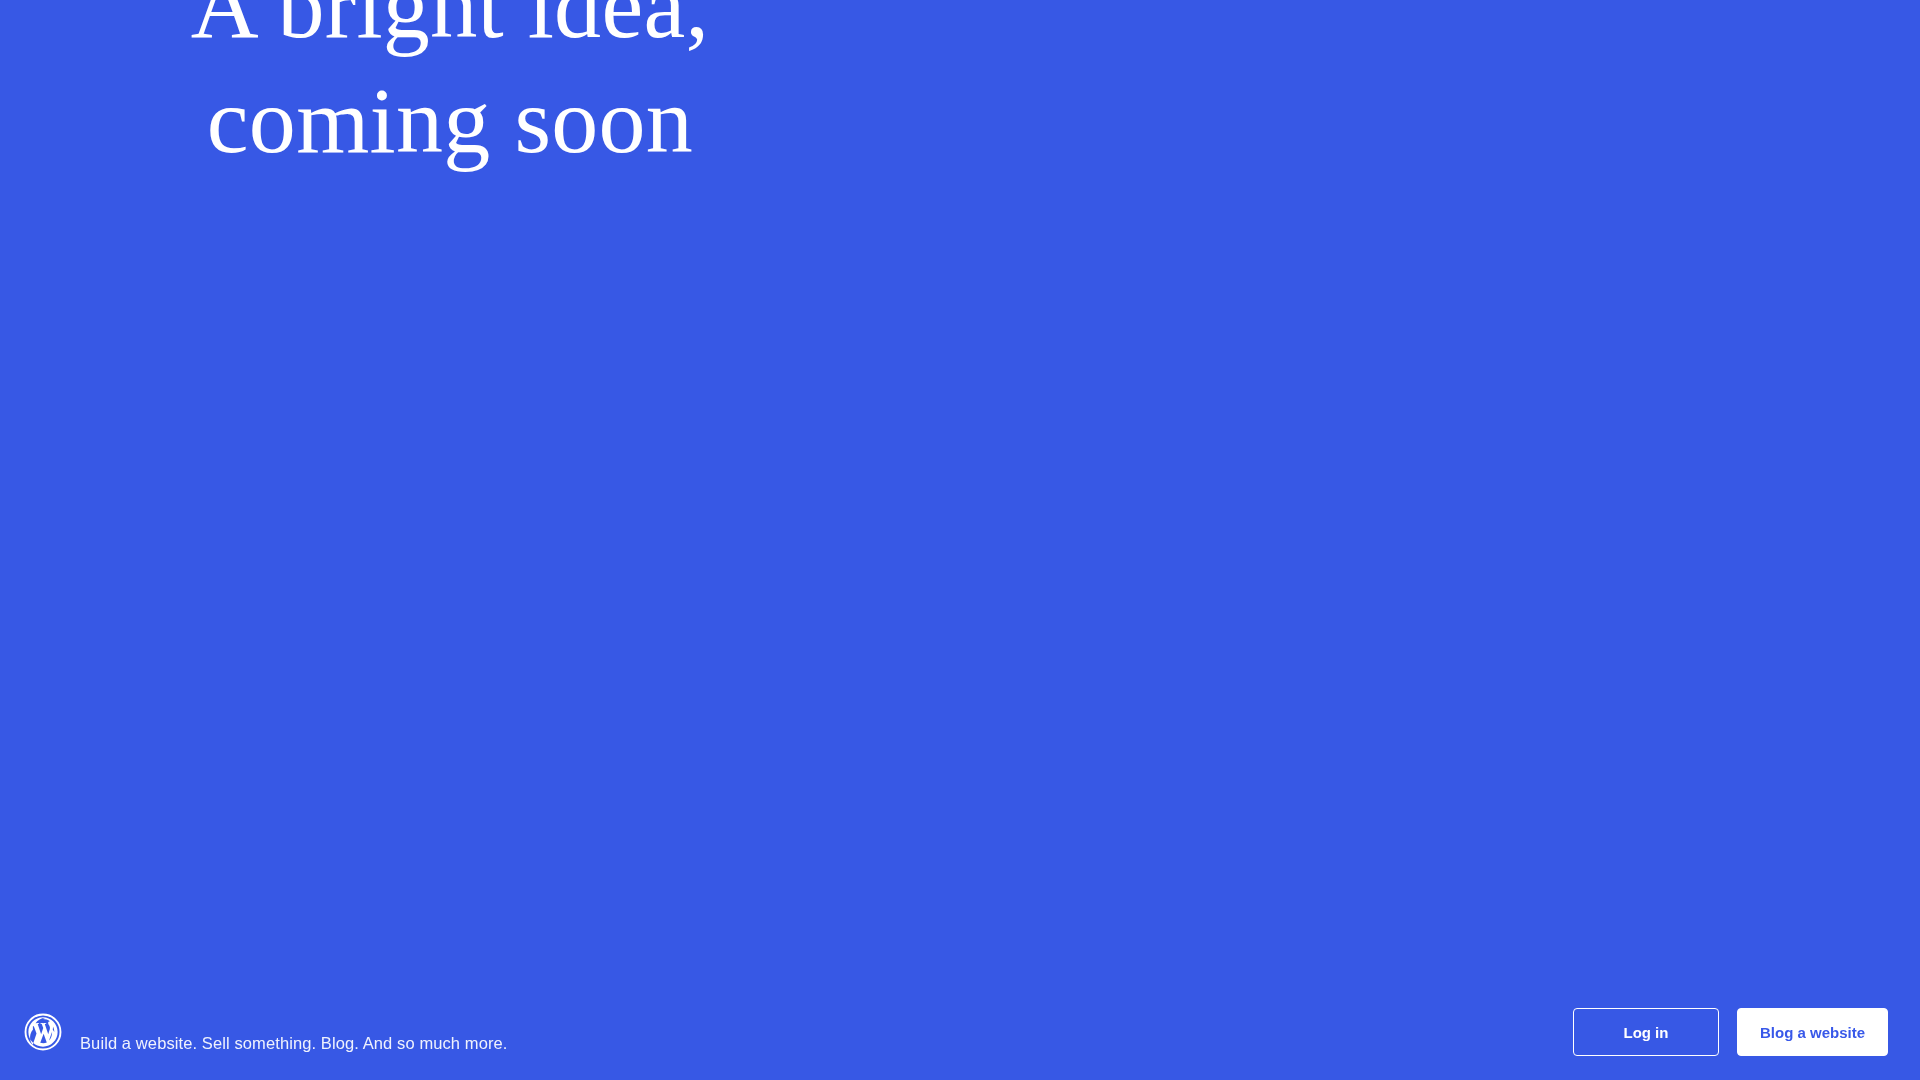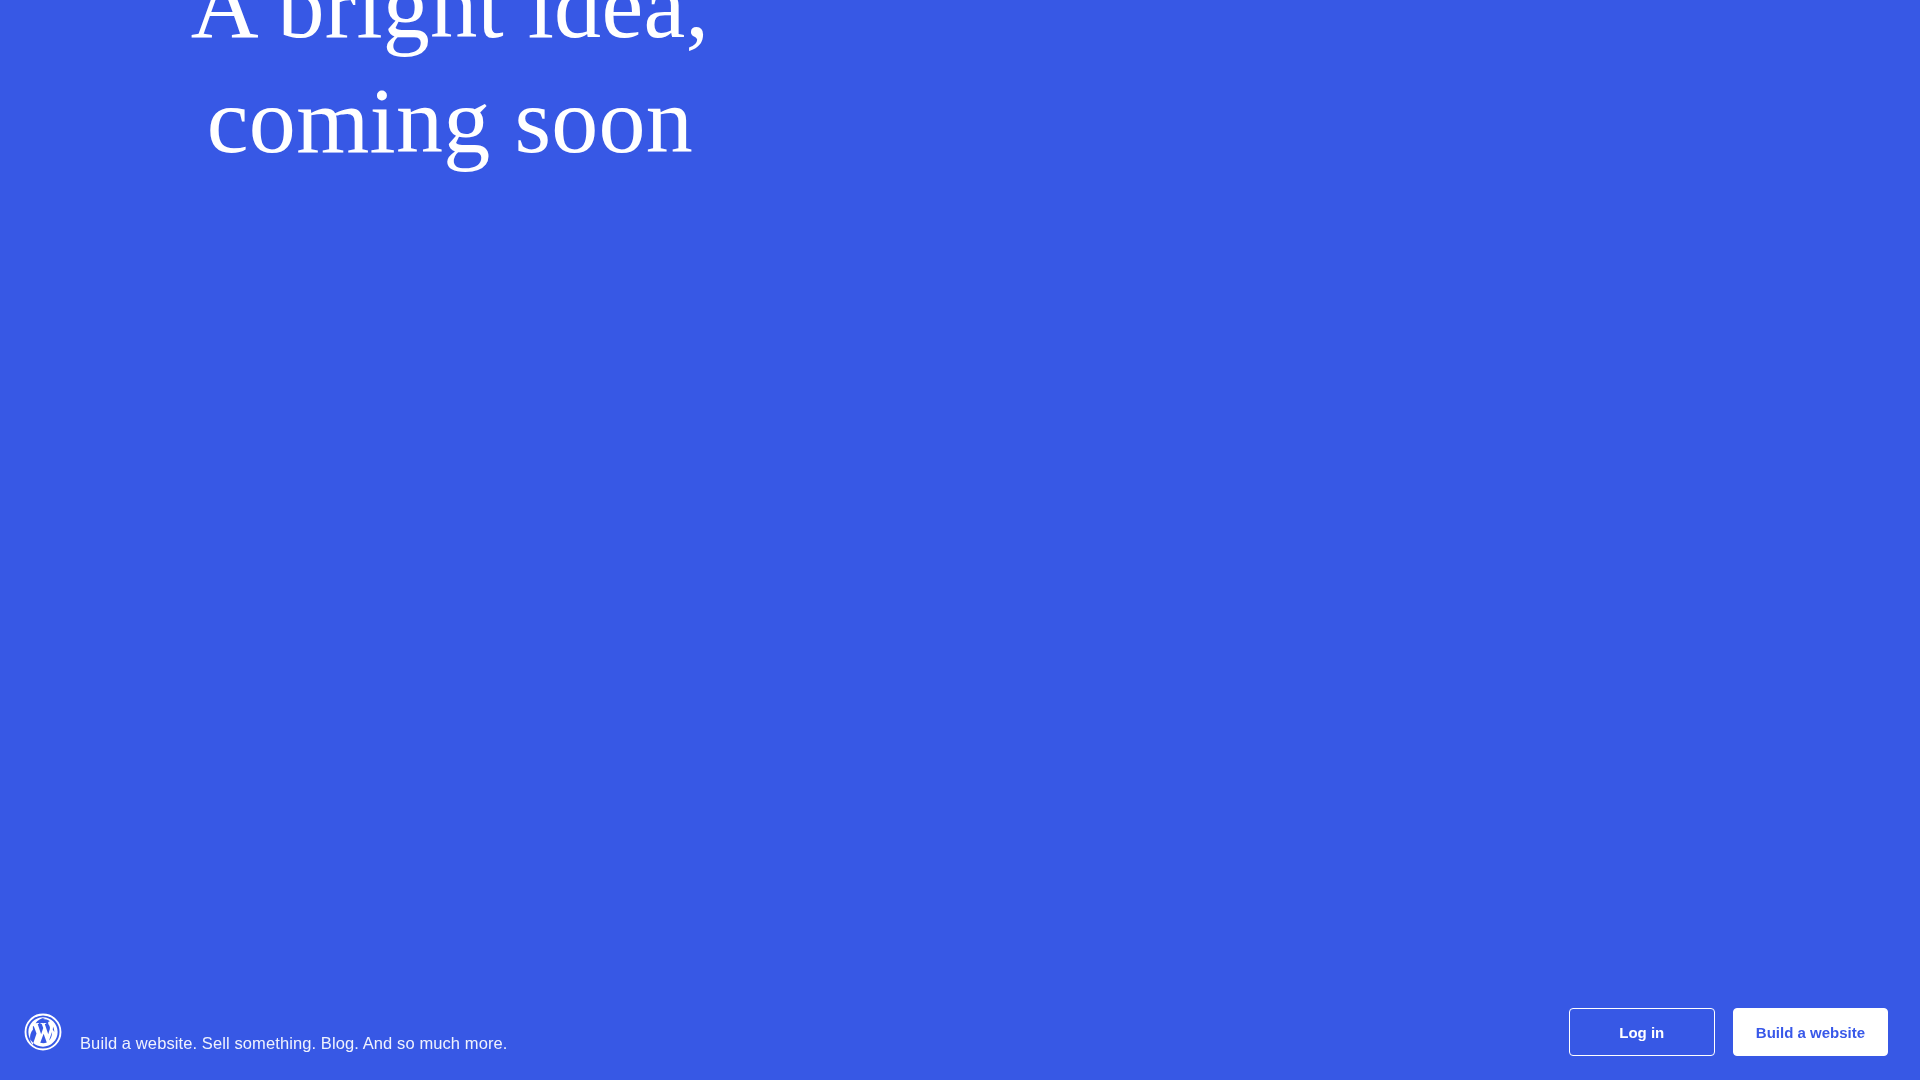--- a/index.html
+++ b/index.html
@@ -132,16 +132,16 @@
       <svg class="wp-logo" viewBox="0 0 100 100">
         <circle cx="50" cy="50" r="46" fill="none" stroke="#FFFFFF" stroke-width="5"></circle>
         <path fill="#FFFFFF" d="M50 11.5c-21.3 0-38.5 17.2-38.5 38.5S28.7 88.5 50 88.5 88.5 71.3 88.5 50 71.3 11.5 50 11.5zm0 4.2c6.9 0 13.2 2.2 18.4 5.9-0.2 0-0.4 0-0.6 0-2.5 0-4.3 2.2-4.3 4.6 0 2.1 1.2 3.9 2.5 6 1 1.7 2.2 3.9 2.2 7.1 0 2.2-0.6 4.9-1.9 8.2l-2.5 8.4-9.1-27.1c1.5-0.1 2.9-0.2 2.9-0.2 1.4-0.2 1.2-2.2-0.1-2.2 0 0-4.1 0.3-6.7 0.3-2.5 0-6.6-0.3-6.6-0.3-1.4-0.1-1.5 2.1-0.2 2.2 0 0 1.3 0.2 2.7 0.2l3.9 10.7-5.5 16.4-9.1-27.1c1.5-0.1 2.9-0.2 2.9-0.2 1.4-0.2 1.2-2.2-0.1-2.2 0 0-4.1 0.3-6.7 0.3-0.5 0-1 0-1.6 0 5.4-8.2 14.6-13.6 25.1-13.6zM23.4 34.8c0.9 0 1.8 0.1 2.5 0.1l7 19.2-9.8 29.2C16.9 77.2 13.7 64.1 18 53.1c1.3-3.3 3-6.3 5.4-9 0 0 0-0.1 0-9.3zm28.2 19.9l8.3 22.7c0.1 0.1 0.1 0.3 0.2 0.4-2.9 1-6 1.6-9.3 1.6-2.8 0-5.4-0.4-8-1.2l8.8-23.5zm20.5-13.3c1.2 3.1 1.8 6.3 1.8 9.8 0 8.2-3.1 15.7-8.1 21.4l8.4-24.2c1.5-3.9 2.1-7 2.1-9.8 0-1 0-1.9-0.1-2.8 2.2 4 3.4 8.6 3.4 13.5 0 0.3 0 0.6 0 0.9-2.4-5.6-5.5-8.8-7.5-8.8z"></path>
       </svg>
     </span>
     <span class="tagline">Build a website. Sell something. Blog. And so much more.</span>
   </div>
 
   <div class="bar-right">
     <button class="btn btn-login">Log in</button>
-    <button class="btn btn-start">Build a website</button>
+    <button class="btn btn-start">Blog a website</button>
   </div>
 
 </div>
 
 </body></html>

